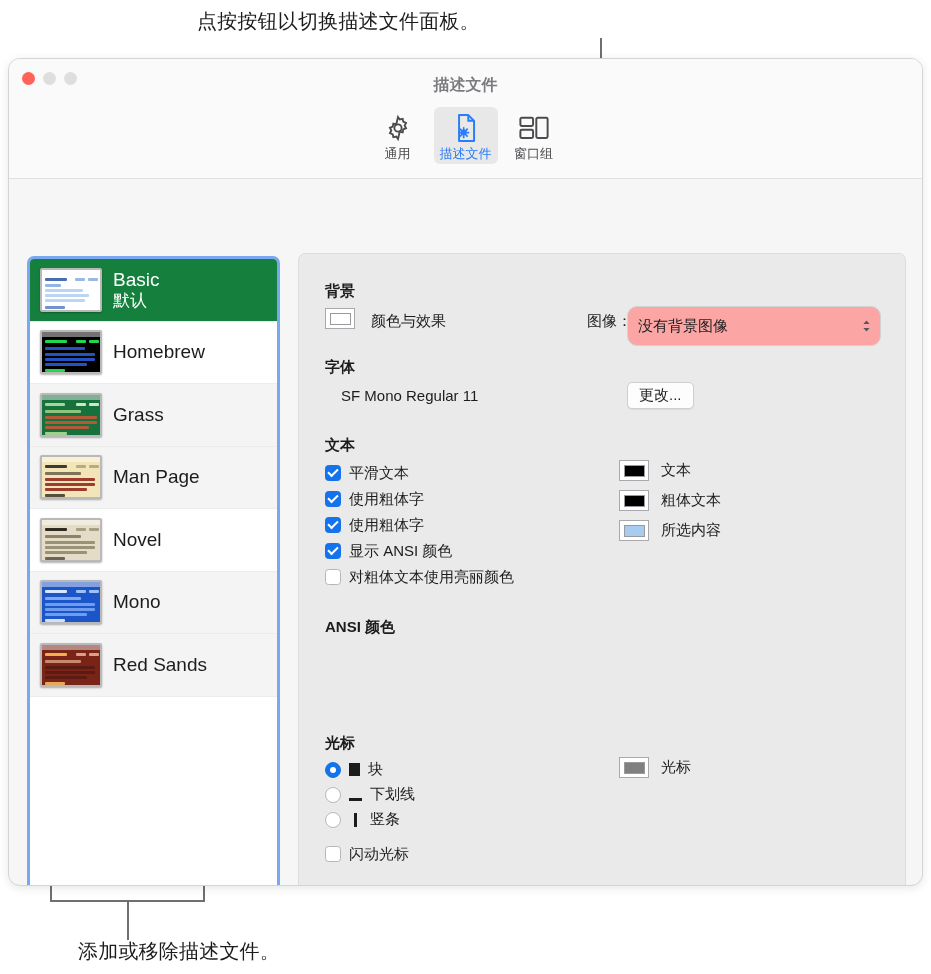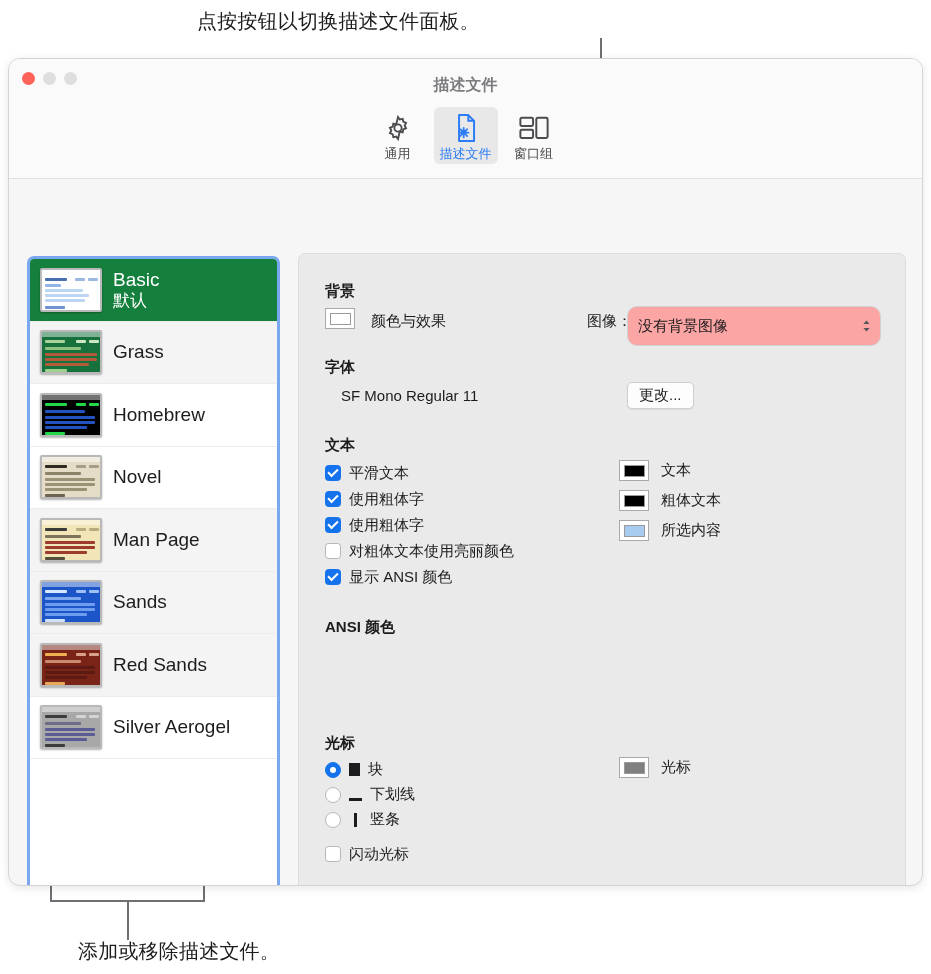--- a/index.html
+++ b/index.html
@@ -257,125 +257,111 @@
           <div class="ln" style="left:3px;top:24px;width:44px;background:#bcd5f2"></div>
           <div class="ln" style="left:3px;top:29px;width:40px;background:#bcd5f2"></div>
           <div class="ln" style="left:3px;top:36px;width:20px;background:#6f93cc"></div>
         </div>
         <div>
           <div class="profile-name">Basic</div>
           <div class="profile-sub">默认</div>
         </div>
       </div>
 
+      <div class="profile-row">
+        <div class="thumb" style="background:#000000">
+          <div class="tb-title"></div>
+          <div class="ln" style="left:3px;top:8px;width:22px;background:#21d84a"></div>
+          <div class="ln" style="left:34px;top:8px;width:10px;background:#21d84a"></div>
+          <div class="ln" style="left:47px;top:8px;width:10px;background:#21d84a"></div>
+          <div class="ln" style="left:3px;top:15px;width:40px;background:#2253c0"></div>
+          <div class="ln" style="left:3px;top:21px;width:50px;background:#2253c0"></div>
+          <div class="ln" style="left:3px;top:26px;width:50px;background:#2253c0"></div>
+          <div class="ln" style="left:3px;top:31px;width:42px;background:#2253c0"></div>
+          <div class="ln" style="left:3px;top:37px;width:20px;background:#21d84a"></div>
+        </div>
+        <div class="profile-name">Homebrew</div>
+      </div>
+
       <div class="profile-row alt">
         <div class="thumb" style="background:#17713d">
           <div class="tb-title"></div>
           <div class="ln" style="left:3px;top:8px;width:20px;background:#a8d39a"></div>
           <div class="ln" style="left:34px;top:8px;width:10px;background:#cde7c6"></div>
           <div class="ln" style="left:47px;top:8px;width:10px;background:#cde7c6"></div>
           <div class="ln" style="left:3px;top:15px;width:36px;background:#8fc47f"></div>
           <div class="ln" style="left:3px;top:21px;width:52px;background:#b35a3a"></div>
           <div class="ln" style="left:3px;top:26px;width:52px;background:#b35a3a"></div>
           <div class="ln" style="left:3px;top:31px;width:44px;background:#b35a3a"></div>
           <div class="ln" style="left:3px;top:37px;width:22px;background:#9fd08e"></div>
         </div>
         <div class="profile-name">Grass</div>
       </div>
 
-      <div class="profile-row">
-        <div class="thumb" style="background:#000000">
-          <div class="tb-title"></div>
-          <div class="ln" style="left:3px;top:8px;width:22px;background:#21d84a"></div>
-          <div class="ln" style="left:34px;top:8px;width:10px;background:#21d84a"></div>
-          <div class="ln" style="left:47px;top:8px;width:10px;background:#21d84a"></div>
-          <div class="ln" style="left:3px;top:15px;width:40px;background:#2253c0"></div>
-          <div class="ln" style="left:3px;top:21px;width:50px;background:#2253c0"></div>
-          <div class="ln" style="left:3px;top:26px;width:50px;background:#2253c0"></div>
-          <div class="ln" style="left:3px;top:31px;width:42px;background:#2253c0"></div>
-          <div class="ln" style="left:3px;top:37px;width:20px;background:#21d84a"></div>
-        </div>
-        <div class="profile-name">Homebrew</div>
+      <div class="profile-row alt">
+        <div class="thumb" style="background:#f2e6b8">
+          <div class="tb-title"></div>
+          <div class="ln" style="left:3px;top:8px;width:22px;background:#3a3a3a"></div>
+          <div class="ln" style="left:34px;top:8px;width:10px;background:#b7ab80"></div>
+          <div class="ln" style="left:47px;top:8px;width:10px;background:#b7ab80"></div>
+          <div class="ln" style="left:3px;top:15px;width:36px;background:#7d7559"></div>
+          <div class="ln" style="left:3px;top:21px;width:50px;background:#9c3b2e"></div>
+          <div class="ln" style="left:3px;top:26px;width:50px;background:#9c3b2e"></div>
+          <div class="ln" style="left:3px;top:31px;width:42px;background:#9c3b2e"></div>
+          <div class="ln" style="left:3px;top:37px;width:20px;background:#55503c"></div>
+        </div>
+        <div class="profile-name">Man Page</div>
       </div>
 
       <div class="profile-row">
         <div class="thumb" style="background:#e4dcc6">
           <div class="tb-title"></div>
           <div class="ln" style="left:3px;top:8px;width:22px;background:#2e2a22"></div>
           <div class="ln" style="left:34px;top:8px;width:10px;background:#a79d85"></div>
           <div class="ln" style="left:47px;top:8px;width:10px;background:#a79d85"></div>
           <div class="ln" style="left:3px;top:15px;width:36px;background:#8b8269"></div>
           <div class="ln" style="left:3px;top:21px;width:50px;background:#9b9175"></div>
           <div class="ln" style="left:3px;top:26px;width:50px;background:#9b9175"></div>
           <div class="ln" style="left:3px;top:31px;width:42px;background:#9b9175"></div>
           <div class="ln" style="left:3px;top:37px;width:20px;background:#6d6552"></div>
         </div>
         <div class="profile-name">Novel</div>
       </div>
 
       <div class="profile-row alt">
-        <div class="thumb" style="background:#f2e6b8">
-          <div class="tb-title"></div>
-          <div class="ln" style="left:3px;top:8px;width:22px;background:#3a3a3a"></div>
-          <div class="ln" style="left:34px;top:8px;width:10px;background:#b7ab80"></div>
-          <div class="ln" style="left:47px;top:8px;width:10px;background:#b7ab80"></div>
-          <div class="ln" style="left:3px;top:15px;width:36px;background:#7d7559"></div>
-          <div class="ln" style="left:3px;top:21px;width:50px;background:#9c3b2e"></div>
-          <div class="ln" style="left:3px;top:26px;width:50px;background:#9c3b2e"></div>
-          <div class="ln" style="left:3px;top:31px;width:42px;background:#9c3b2e"></div>
-          <div class="ln" style="left:3px;top:37px;width:20px;background:#55503c"></div>
-        </div>
-        <div class="profile-name">Man Page</div>
-      </div>
-
-      <div class="profile-row alt">
         <div class="thumb" style="background:#1b55c8">
           <div class="tb-title"></div>
           <div class="ln" style="left:3px;top:8px;width:22px;background:#d8e6ff"></div>
           <div class="ln" style="left:34px;top:8px;width:10px;background:#9dc0f5"></div>
           <div class="ln" style="left:47px;top:8px;width:10px;background:#9dc0f5"></div>
           <div class="ln" style="left:3px;top:15px;width:36px;background:#7fa9ef"></div>
           <div class="ln" style="left:3px;top:21px;width:50px;background:#6e9df0"></div>
           <div class="ln" style="left:3px;top:26px;width:50px;background:#6e9df0"></div>
           <div class="ln" style="left:3px;top:31px;width:42px;background:#6e9df0"></div>
           <div class="ln" style="left:3px;top:37px;width:20px;background:#cfe0ff"></div>
         </div>
-        <div class="profile-name">Sands</div>
+        <div class="profile-name">Mono</div>
       </div>
 
 
       <div class="profile-row alt">
         <div class="thumb" style="background:#7a2418">
           <div class="tb-title"></div>
           <div class="ln" style="left:3px;top:8px;width:22px;background:#f0b050"></div>
           <div class="ln" style="left:34px;top:8px;width:10px;background:#d9a08a"></div>
           <div class="ln" style="left:47px;top:8px;width:10px;background:#d9a08a"></div>
           <div class="ln" style="left:3px;top:15px;width:36px;background:#c98a70"></div>
           <div class="ln" style="left:3px;top:21px;width:50px;background:#5c1b12"></div>
           <div class="ln" style="left:3px;top:26px;width:50px;background:#5c1b12"></div>
           <div class="ln" style="left:3px;top:31px;width:42px;background:#5c1b12"></div>
           <div class="ln" style="left:3px;top:37px;width:20px;background:#e8a85a"></div>
         </div>
         <div class="profile-name">Red Sands</div>
       </div>
 
-      <div class="profile-row">
-        <div class="thumb" style="background:#a8a8a8">
-          <div class="tb-title"></div>
-          <div class="ln" style="left:3px;top:8px;width:22px;background:#3c3c3c"></div>
-          <div class="ln" style="left:34px;top:8px;width:10px;background:#d4d4d4"></div>
-          <div class="ln" style="left:47px;top:8px;width:10px;background:#d4d4d4"></div>
-          <div class="ln" style="left:3px;top:15px;width:36px;background:#6d6d88"></div>
-          <div class="ln" style="left:3px;top:21px;width:50px;background:#5b5b96"></div>
-          <div class="ln" style="left:3px;top:26px;width:50px;background:#5b5b96"></div>
-          <div class="ln" style="left:3px;top:31px;width:42px;background:#5b5b96"></div>
-          <div class="ln" style="left:3px;top:37px;width:20px;background:#3c3c3c"></div>
-        </div>
-        <div class="profile-name">Silver Aerogel</div>
-      </div>
 
 
     </div>
 
     <div id="tabbar">
       <div class="tab active">文本</div>
       <div class="tab">窗口</div>
       <div class="tab-div"></div>
       <div class="tab">标签页</div>
       <div class="tab-div"></div>
@@ -419,26 +405,26 @@
         </div>
         <div class="chk-row">
           <div class="chk on"></div>
           <div class="row-label">使用粗体字</div>
         </div>
         <div class="chk-row">
           <div class="chk on"></div>
           <div class="row-label">使用粗体字</div>
         </div>
         <div class="chk-row">
+          <div class="chk on"></div>
+          <div class="row-label">显示 ANSI 颜色</div>
+        </div>
+        <div class="chk-row">
           <div class="chk"></div>
           <div class="row-label">对粗体文本使用亮丽颜色</div>
-        </div>
-        <div class="chk-row">
-          <div class="chk on"></div>
-          <div class="row-label">显示 ANSI 颜色</div>
         </div>
       </div>
 
       <div style="position:absolute;left:320px;top:206px;display:flex;flex-direction:column;gap:9px">
         <div style="display:flex;align-items:center;gap:12px">
           <div class="color-well">
               <div class="inner" style="background:#000000"></div>
             </div>
           <div class="row-label">文本</div>
         </div>

